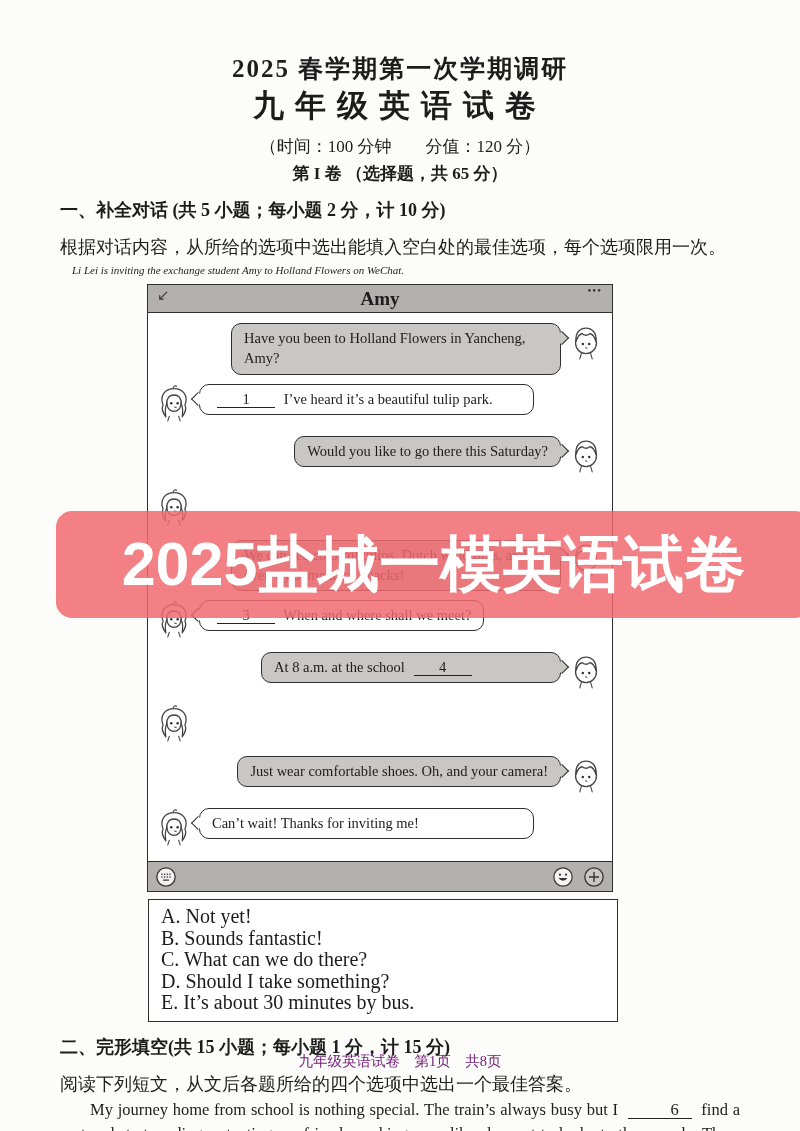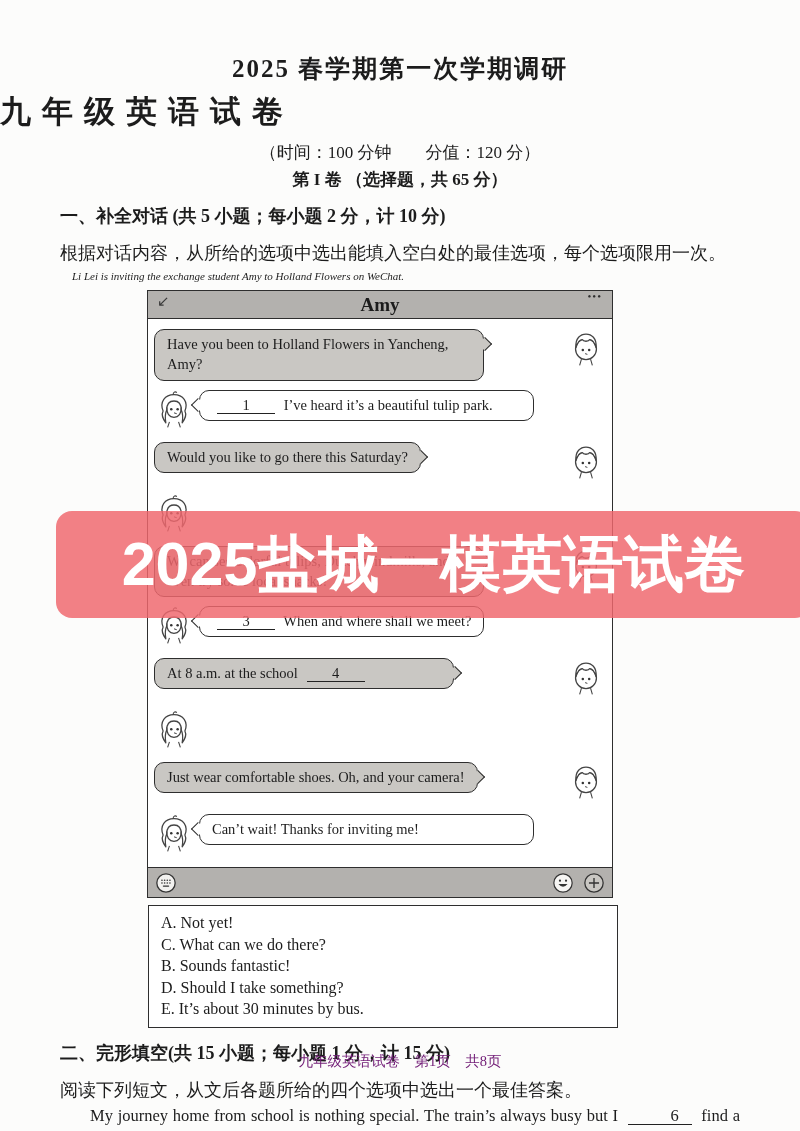--- a/index.html
+++ b/index.html
@@ -1,39 +1,39 @@
 <!DOCTYPE html>
 <html><head>
 <meta charset="utf-8">
 <style>
   * { margin:0; padding:0; box-sizing:border-box; }
   body { background:#e8e8e8; font-family:"Liberation Serif","DejaVu Serif",serif; }
   .page { position:relative; width:800px; height:1131px; margin:0 auto; background:#fcfcfb; color:#1c1c1c; overflow:hidden; }
 
   
   .t1 { padding-top:52px; text-align:center; font-size:25px; font-weight:bold; letter-spacing:2px; }
-  .t2 { margin-top:6px; text-align:left; font-size:31px; font-weight:bold; letter-spacing:11px;font-family:Liberation Mono, monospace; }
+  .t2 { margin-top:0; text-align:center; font-size:31px; font-weight:bold; letter-spacing:11px;font-family:Liberation Mono, monospace; }
   .meta { margin-top:8px; text-align:center; font-size:17px; }
   .part { margin-top:4px; text-align:center; font-size:17px; font-weight:bold; }
 
   .content { width:680px; margin:0 auto; }
   .s-head { margin-top:13px; font-size:18px; font-weight:bold; }
   .s-inst { margin-top:13px; font-size:18px; }
   .s-ctx  { margin-top:5px; margin-left:12px; font-size:11px; font-style:italic; }
 
   
   .chat-frame { width:466px; margin-left:87px; margin-top:8px; border:1.6px solid #2e2e2e; background:#fff; }
   .chat-header { position:relative; height:28px; background:#b3b1ae; border-bottom:1.6px solid #2e2e2e; display:flex; align-items:center; justify-content:center; }
   .chat-back { position:absolute; left:9px; top:1px; font-size:15px; color:#3a3a3a; font-family:"DejaVu Sans",sans-serif; }
   .chat-title { font-size:19px; font-weight:bold; }
   .chat-menu { position:absolute; right:10px; top:-1px; font-size:11px; letter-spacing:1px; color:#2e2e2e; }
 
   .chat-messages { padding:9px 6px 10px 6px; display:flex; flex-direction:column; gap:8px; background:#fff; }
   .msg { display:flex; align-items:flex-start; gap:5px; }
-  .msg.right { justify-content:space-between; }
+  .msg.right { justify-content:flex-end; }
   .avatar { width:40px; height:44px; flex:0 0 auto; }
   .bubble { position:relative; margin-top:1px; border:1.5px solid #2e2e2e; border-radius:10px;
             padding:4px 12px 5px 12px; font-size:14.5px; line-height:1.4; max-width:330px; background:#fff; }
   .msg.right .bubble { background:#c9c7c3; }
   .tail { position:absolute; top:9px; width:10px; height:10px; background:inherit; }
   .msg.left  .tail { left:-6.6px; border-left:1.5px solid #2e2e2e; border-bottom:1.5px solid #2e2e2e; transform:rotate(45deg); }
   .msg.right .tail { right:-6.6px; border-top:1.5px solid #2e2e2e; border-right:1.5px solid #2e2e2e; transform:rotate(45deg); }
   .msg:nth-child(2) .bubble  { min-width:335px; }
   .msg:nth-child(7) .bubble  { min-width:300px; }
   .msg:nth-child(8) .bubble  { min-width:295px; }
@@ -41,21 +41,21 @@
 
   .blank { display:inline-block; min-width:58px; border-bottom:1.3px solid #222; text-align:center; line-height:1.05; margin:0 5px; }
 
   .chat-inputbar { height:30px; background:#b3b1ae; border-top:1.6px solid #2e2e2e; display:flex; align-items:center; padding:0 7px; gap:9px; }
   .bar-spacer { flex:1; }
   .bar-btn { width:22px; height:22px; display:flex; }
   .bar-btn svg { width:22px; height:22px; }
 
   
   .options-box { width:470px; margin-left:88px; margin-top:7px; border:1.5px solid #2e2e2e; padding:6px 12px 7px 12px; background:#fff; }
-  .option { font-size:16px; line-height:21.5px; }
+  .option { font-size:20px; line-height:21.5px; }
 
   
   .para { font-size:16.5px; line-height:1.47; text-align:justify; margin-top:2px; }
   .para.indent { text-indent:30px; }
   .para .blank { min-width:64px; }
 
   .footer { position:absolute; left:0; bottom:60px; width:100%; text-align:center; font-size:14.5px; color:#701a75; }
 
   
   .watermark { position:absolute; top:511px; left:56px; width:755px; height:107px; border-radius:16px;
@@ -231,22 +231,22 @@
           <svg viewBox="0 0 24 24">
             <circle cx="12" cy="12" r="10" fill="#c9c7c3" stroke="#333" stroke-width="1.4"></circle>
             <path d="M12 6.5 V17.5 M6.5 12 H17.5" stroke="#333" stroke-width="1.5"></path>
           </svg>
         </span>
       </div>
     </div>
 
     <div class="options-box">
         <div class="option">A. Not yet!</div>
+        <div class="option">B. Sounds fantastic!</div>
         <div class="option">C. What can we do there?</div>
-        <div class="option">B. Sounds fantastic!</div>
         <div class="option">D. Should I take something?</div>
         <div class="option">E. It’s about 30 minutes by bus.</div>
       </div>
 
     <div class="s-head">二、完形填空(共 15 小题；每小题 1 分，计 15 分)</div>
     <div class="s-inst">阅读下列短文，从文后各题所给的四个选项中选出一个最佳答案。</div>
     <div>
         <p class="para indent">My journey home from school is nothing special. The train’s always busy but I <span class="blank">6</span> find a seat and start reading or texting my friends, making sure, like  else, not to look at other people. Then, twenty minutes later, I get off.</p>
       </div>
   </div>

